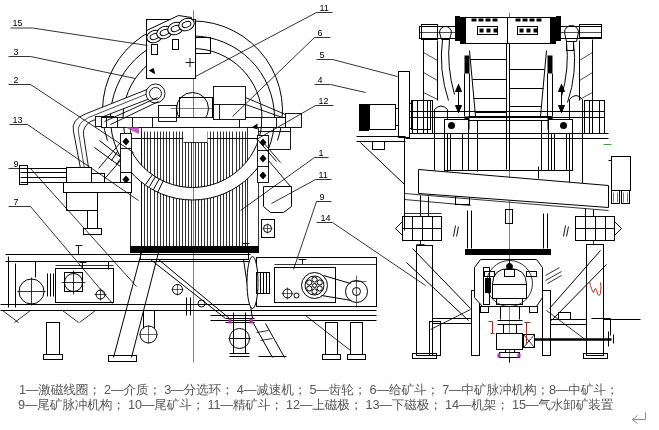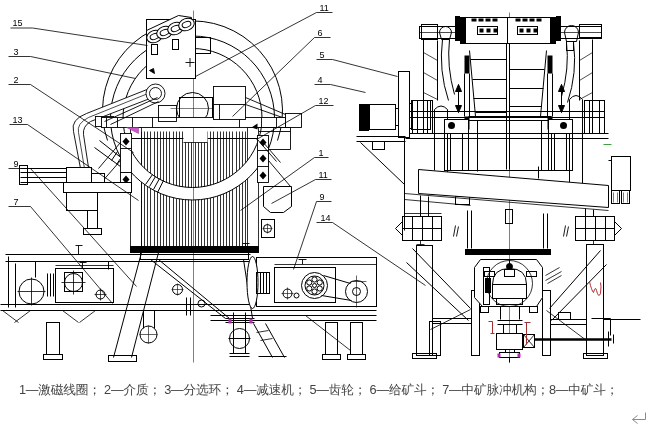--- a/index.html
+++ b/index.html
@@ -1,17 +1,17 @@
 <!DOCTYPE html>
 <html><head>
 <meta charset="utf-8">
 <style>
 html,body { margin:0; padding:0; background:#fff; width:659px; height:430px; overflow:hidden; }
 #stage { position:relative; width:659px; height:430px; font-family:"Liberation Sans", sans-serif; }
-.legend { position:absolute; font-size:12.7px; color:#6d28d9; white-space:nowrap; letter-spacing:-0.2px; filter:grayscale(1); }
+.legend { position:absolute; font-size:12.7px; color:#0369a1; white-space:nowrap; letter-spacing:-0.2px; filter:grayscale(1); }
 text { filter:grayscale(1); }
 </style>
 </head>
 <body>
 <div id="stage">
 <svg width="659" height="430" viewBox="0 0 659 430" style="position:absolute;left:0;top:0">
 <g transform="translate(0.5,0.5)">
 <g stroke="#000" stroke-width="0.8" fill="none">
 <line x1="141" y1="131" x2="141" y2="246"></line>
 <line x1="144" y1="131" x2="144" y2="246"></line>
@@ -508,13 +508,14 @@
 <line x1="603" y1="144" x2="611" y2="144" stroke="#40a040"></line>
 <line x1="613" y1="192" x2="613" y2="202" stroke="#40a040"></line>
 <line x1="617" y1="192" x2="617" y2="202" stroke="#40a040"></line>
 <line x1="623" y1="192" x2="623" y2="202" stroke="#40a040"></line>
 <line x1="627" y1="192" x2="627" y2="202" stroke="#40a040"></line>
 <path d="M645,412 v7 h-13 m0,0 l5,-4 m-5,4 l5,4" stroke="#8a8a8a" fill="none"></path>
 </g>
 </g>
 </svg>
 <div class="legend" style="left:19px; top:382px;">1—激磁线圈；  2—介质；  3—分选环；  4—减速机；  5—齿轮；  6—给矿斗；  7—中矿脉冲机构；8—中矿斗；</div>
+<div class="legend" style="left:18px; top:397px;">9—尾矿脉冲机构；   10—尾矿斗；   11—精矿斗；   12—上磁极；   13—下磁极；   14—机架；   15—气水卸矿装置</div>
 </div>
 
 </body></html>

